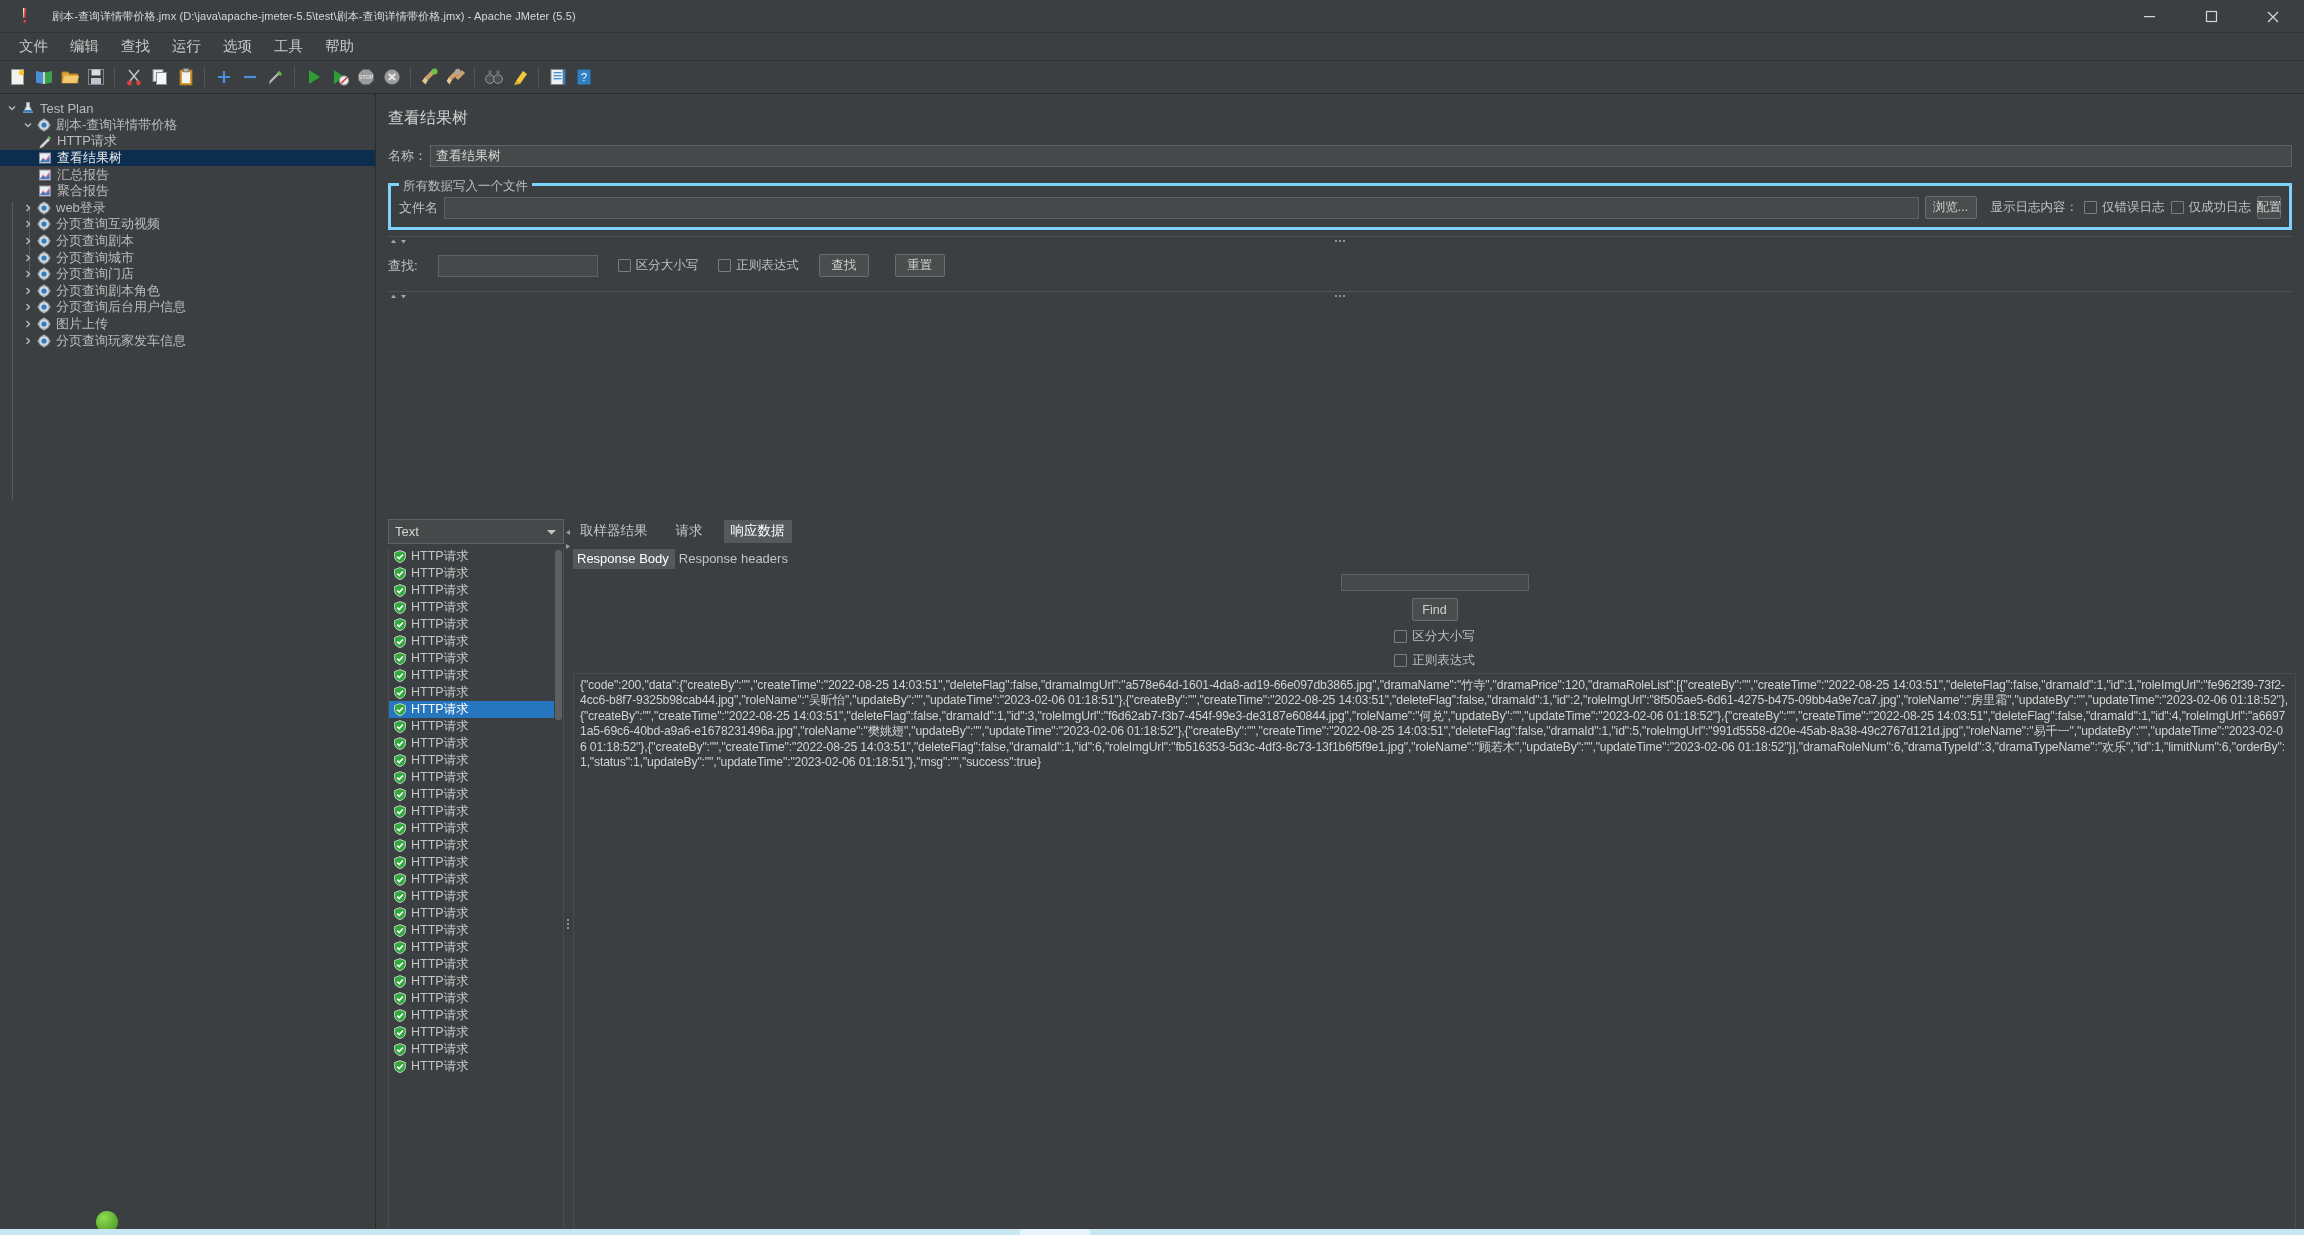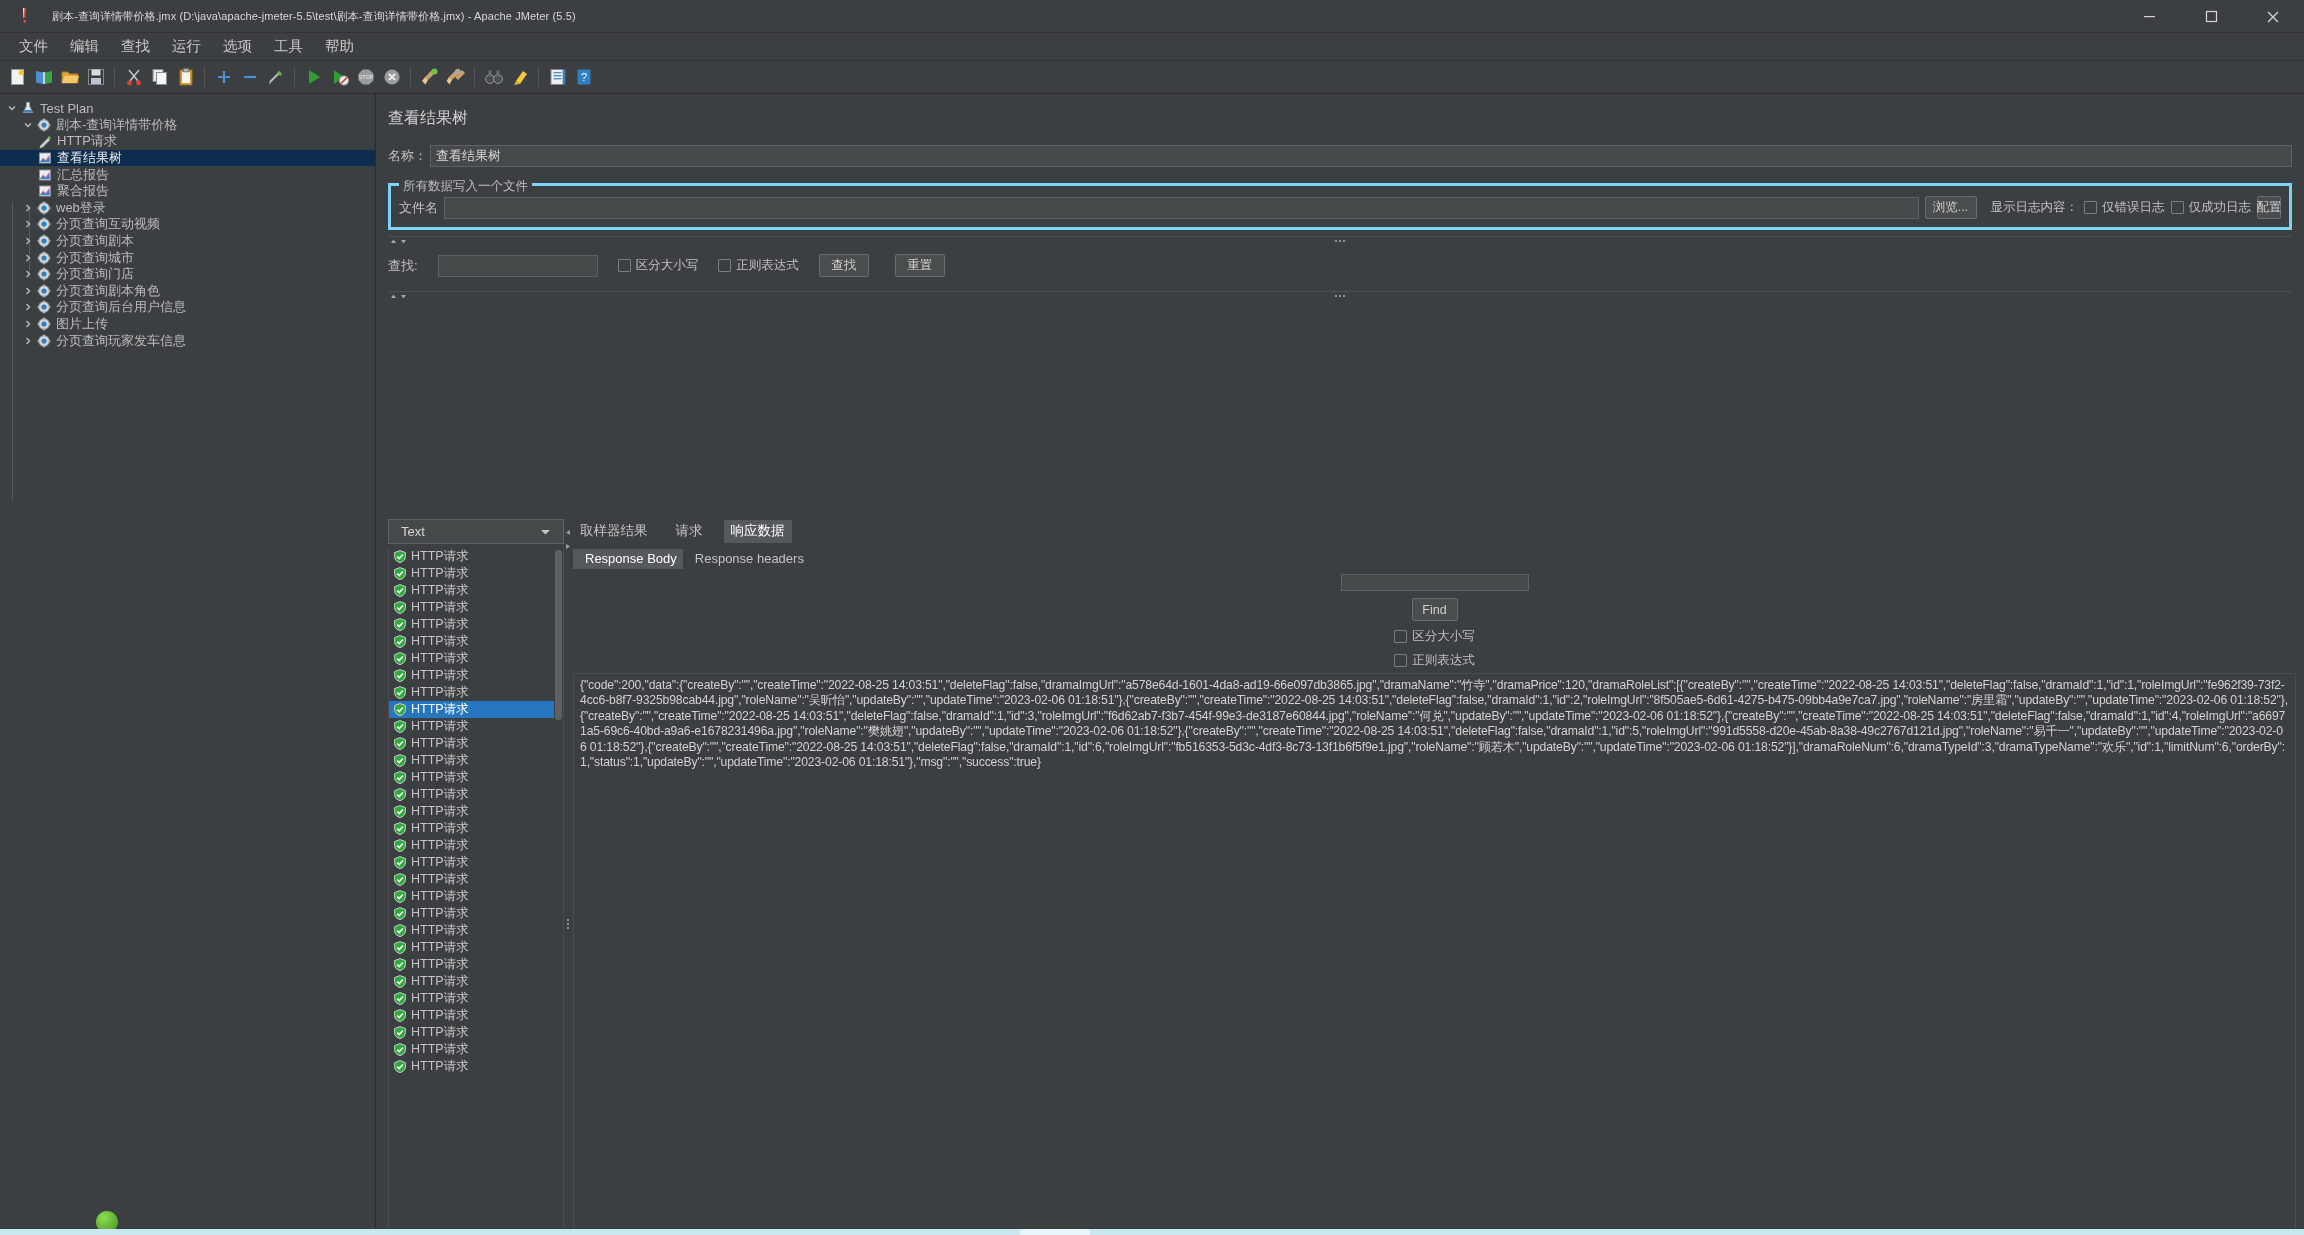--- a/index.html
+++ b/index.html
@@ -112,21 +112,21 @@
   }
   .sp-arrows { display: flex; gap: 3px; margin-left: 2px; }
   .sp-dots { position: absolute; left: 50%; transform: translateX(-50%); display: flex; gap: 2px; }
   .sp-dot { width: 2px; height: 2px; background: #8e9193; }
 
   
   #results-wrap { display: flex; position: absolute; left: 12px; right: 0px; top: 425px; bottom: 0; }
   #res-left { width: 176px; flex: none; display: flex; flex-direction: column; }
   .sel-combo {
     height: 25px; background: #45494a; border: 1px solid #5e6264; display: flex;
-    align-items: center; justify-content: space-between; padding: 0 12px; color: #d6d6d6;
+    align-items: center; justify-content: space-between; padding: 0 6px; color: #d6d6d6;
     font-size: 13px; margin-bottom: 4px;
   }
   #res-list {
     flex: 1; background: #3c3f41; border: 1px solid #4a4d4f; border-top: none;
     overflow: hidden; position: relative;
   }
   .res-item {
     height: 17px; display: flex; align-items: center; font-size: 12.5px;
     color: #c5c5c5; padding-left: 22px; position: relative; white-space: nowrap;
   }
@@ -137,21 +137,21 @@
   .vsplit .gd { width: 2px; height: 2px; background: #8e9193; }
   .vsplit .arw { position: absolute; left: 1px; color: #9a9d9f; font-size: 7px; }
 
   #res-right { flex: 1; display: flex; flex-direction: column; overflow: hidden; }
   .tabstrip { display: flex; align-items: flex-end; height: 24px; gap: 14px; }
   .tab {
     font-size: 13.5px; color: #c3c3c3; padding: 2px 7px 3px 7px; white-space: nowrap;
   }
   .tab.active { background: #55595b; color: #ffffff; }
   .subtabstrip { display: flex; align-items: flex-end; height: 23px; margin-top: 3px; }
-  .subtab { font-size: 13px; color: #c3c3c3; padding: 2px 6px 3px 12px; white-space: nowrap; }
+  .subtab { font-size: 13px; color: #c3c3c3; padding: 2px 6px 3px 4px; white-space: nowrap; }
   .subtab.active { background: #55595b; color: #ffffff; }
 
   .findrow { display: flex; align-items: center; gap: 7px; margin-top: 5px; padding-right: 8px; flex-direction: column; }
   .findinput {
     flex: 1; height: 22px; background: #45494a; border: 1px solid #5e6264;
     color: #d6d6d6; font-size: 13px; padding: 0 5px;
   }
 
   #resp-body {
     flex: 1; margin-top: 4px; margin-right: 8px; background: #3c3f41;

